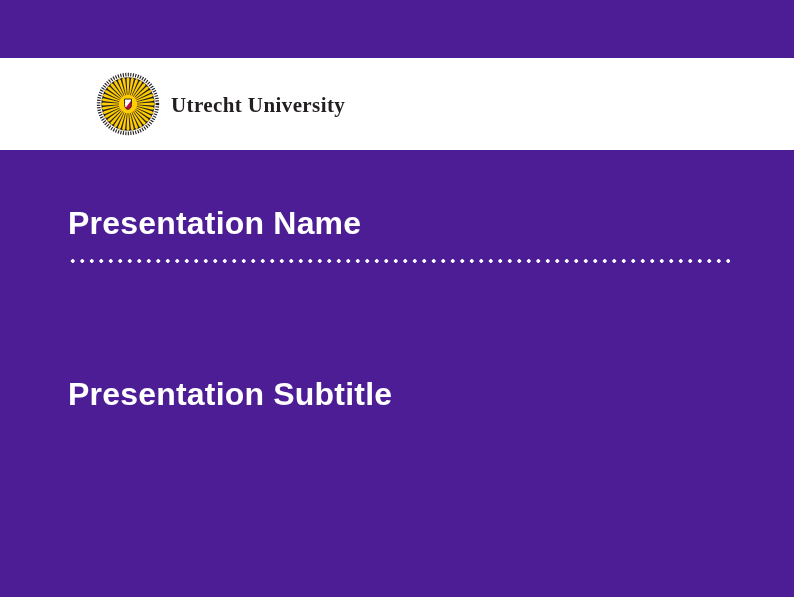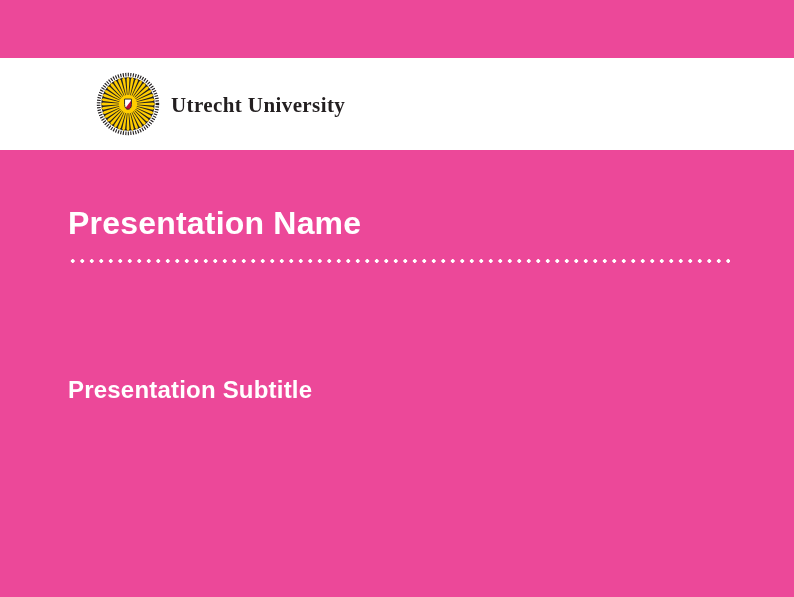--- a/index.html
+++ b/index.html
@@ -3,21 +3,21 @@
 <meta charset="utf-8">
 <style>
   * { margin: 0; padding: 0; box-sizing: border-box; }
   html, body { width: 794px; height: 597px; }
   body { font-family: "Liberation Sans", sans-serif; }
 
   .slide {
     position: relative;
     width: 794px;
     height: 597px;
-    background: #ec4899;
+    background: #4c1d95;
     overflow: hidden;
   }
 
   
   .logo-band {
     position: absolute;
     left: 0;
     top: 58px;
     width: 794px;
     height: 92px;
@@ -69,21 +69,21 @@
     background-image: radial-gradient(circle, #FFFFFF 1.6px, rgba(255,255,255,0) 1.9px);
     background-size: 9.5px 4px;
     background-repeat: repeat-x;
     background-position: left center;
   }
 
   .slide-subtitle {
     position: absolute;
     left: 68px;
     top: 378px;
-    font-size: 24px;
+    font-size: 32px;
     font-weight: 700;
     line-height: 1;
     color: #FFFFFF;
     letter-spacing: 0.2px;
   }
 
   .slide-author {
     position: absolute;
     left: 68px;
     top: 427px;

